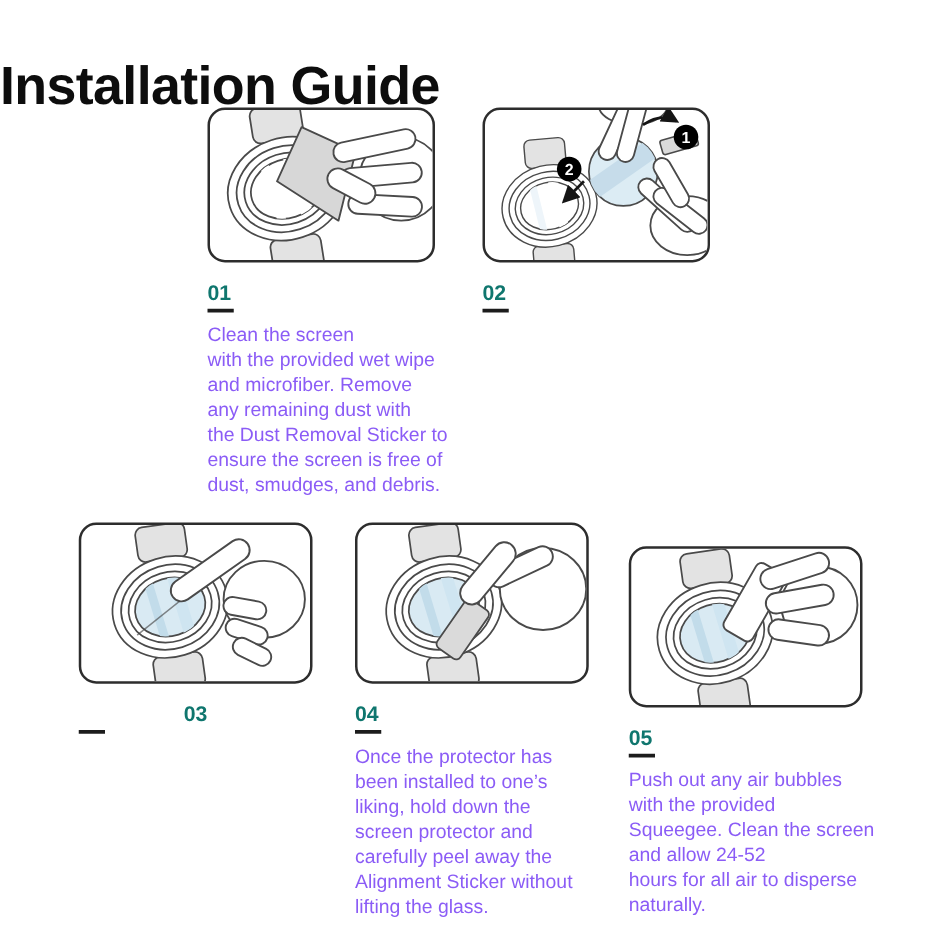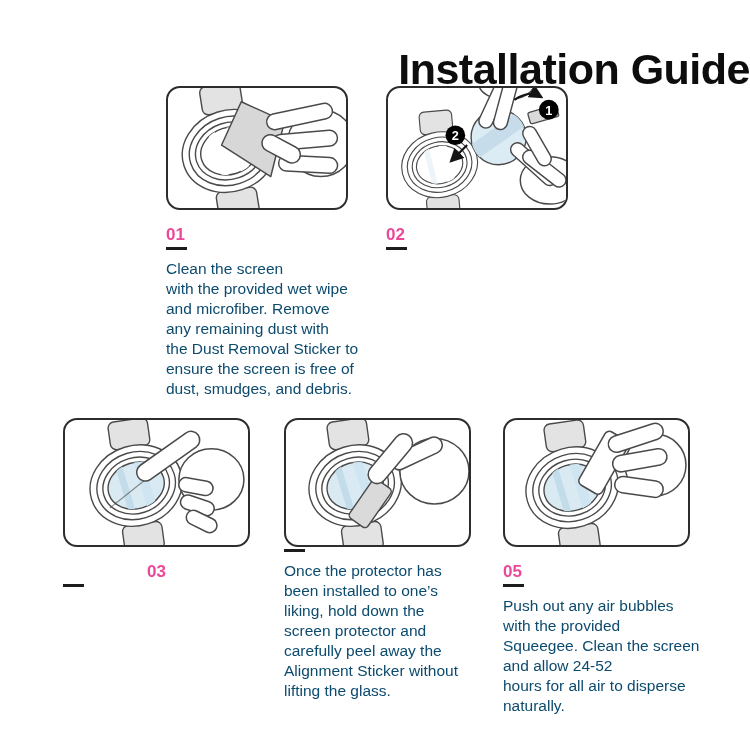--- a/index.html
+++ b/index.html
@@ -1,34 +1,34 @@
 <!DOCTYPE html>
 <html><head>
 <meta charset="utf-8">
 <style>
   html,body{margin:0;padding:0;background:#ffffff;}
   .canvas{position:relative;width:750px;height:750px;background:#ffffff;
           font-family:"Liberation Sans",sans-serif;overflow:hidden;}
-  .title{position:absolute;top:16px;left:0;width:100%;text-align:right;
+  .title{position:absolute;top:16px;left:0;width:100%;text-align:left;
          font-size:43px;font-weight:700;color:#0d0d0d;letter-spacing:-0.5px;}
   .step{position:absolute;}
   .figure{border:2px solid #2d2d2d;border-radius:14px;background:#ffffff;overflow:hidden;}
   .fig-top{width:178px;height:120px;}
   .fig-bottom{width:183px;height:125px;}
   .figure svg{display:block;width:100%;height:100%;}
-  .step-num{margin-top:15px;font-size:17px;font-weight:700;color:#ec4899;}
+  .step-num{margin-top:15px;font-size:17px;font-weight:700;color:#0f766e;}
   .num-line{width:21px;height:2.5px;background:#1c1c1c;margin-top:2px;}
-  .step-text{margin-top:9px;font-size:15.5px;line-height:20px;color:#0c4a6e;
+  .step-text{margin-top:9px;font-size:15.5px;line-height:20px;color:#8b5cf6;
              white-space:pre;width:224px;}
   .svg-defs{position:absolute;width:0;height:0;overflow:hidden;}
   #step-01{left:166px;top:86px;}
   #step-02{left:386px;top:86px;}
   #step-03{left:63px;top:418px;text-align:center;}
   #step-04{left:284px;top:418px;}
-  #step-05{left:503px;top:418px;}
+  #step-05{left:503px;top:437px;}
 </style>
 </head>
 <body>
 
 <svg class="svg-defs" aria-hidden="true">
   <defs>
     <clipPath id="clip-face">
         <ellipse rx="33" ry="26.5"></ellipse>
       </clipPath>
     <clipPath id="clip-disc">
@@ -178,20 +178,21 @@
           <ellipse cx="146" cy="50" rx="34" ry="32"></ellipse>
           <g transform="translate(104,44) rotate(-25)">
               <rect x="0" y="-8" width="54" height="16" rx="8"></rect>
             </g>
           <g transform="translate(84,60) rotate(-50)">
               <rect x="0" y="-9" width="58" height="18" rx="9"></rect>
             </g>
         </g>
       </svg>
     </div>
+    <div class="step-num">04</div>
     <div class="num-line"></div>
     <div class="step-text">Once the protector has
 been installed to one’s
 liking, hold down the
 screen protector and
 carefully peel away the
 Alignment Sticker without
 lifting the glass.</div>
   </section>
 

